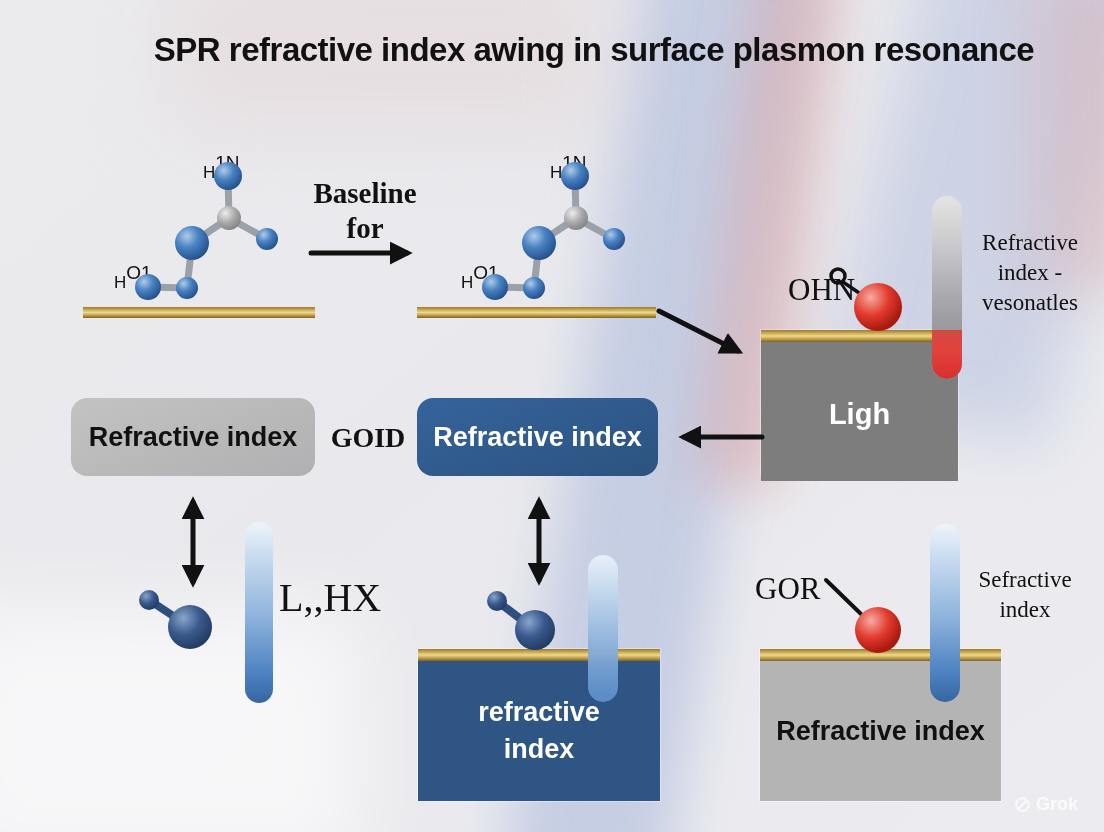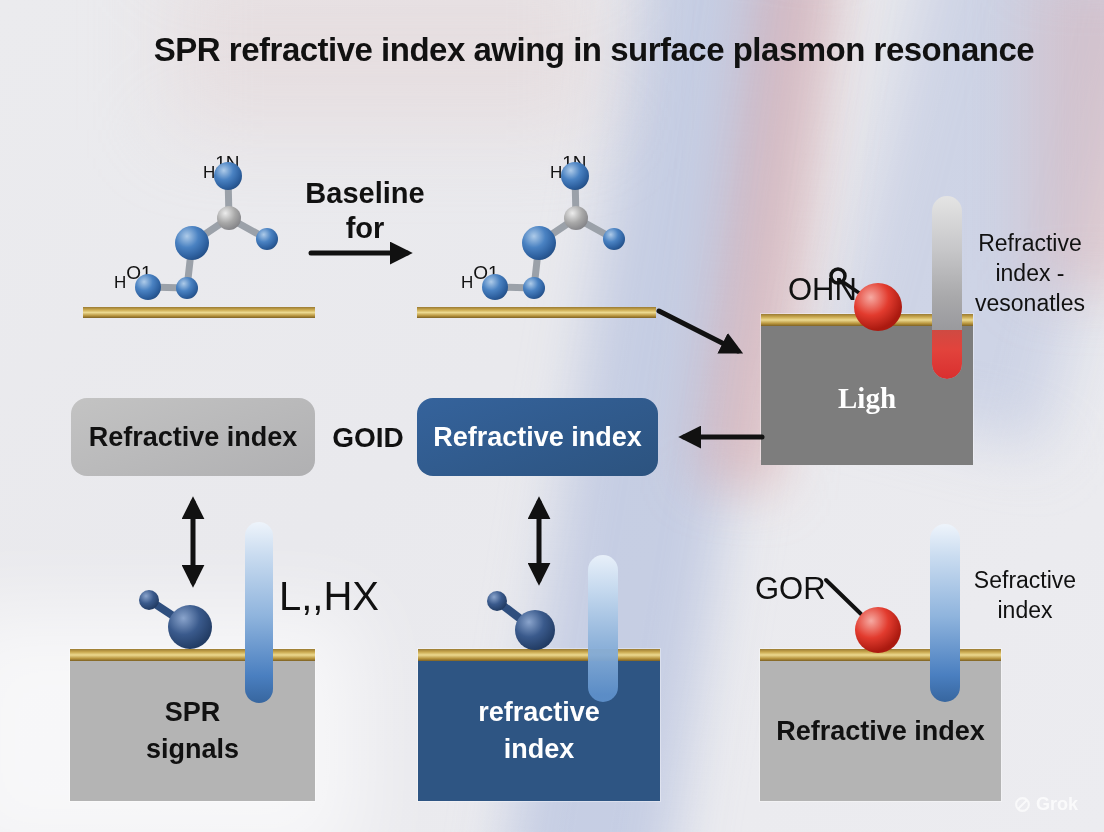--- a/index.html
+++ b/index.html
@@ -38,21 +38,21 @@
   .pill-gray{background:linear-gradient(160deg,#c3c3c3,#b0b0b2);color:#111;}
   .pill-blue{background:linear-gradient(160deg,#35639c,#2c537f);color:#fff;}
 
   .capsule{position:absolute;z-index:4;border-radius:999px;}
   .cap-blue{background:linear-gradient(180deg,#eef4fb 0%,#cadcf0 18%,#8fb4dd 52%,#4a7fc0 85%,#37669f 100%);}
   .cap-blue-soft{background:linear-gradient(180deg,#e9f1fa 0%,#c3d8ee 25%,#8db2da 60%,#5d8fc9 95%);opacity:.96;}
   .cap-gray{overflow:hidden;background:linear-gradient(180deg,#e4e4e4 0%,#c6c6c8 30%,#a9a9ab 55%,#98989c 75%);}
   .cap-gray .red-tip{position:absolute;left:0;right:0;top:134px;bottom:0;border-radius:0 0 15px 15px;
     background:linear-gradient(180deg,#cf4a42 0%,#e2433c 40%,#d92f2f 100%);}
 
-  .freetext{position:absolute;z-index:5;}
+  .freetext{position:absolute;z-index:5;font-family:Liberation Serif, serif;}
   .lbl-big{font-size:31px;font-weight:400;}
   .caption{font-size:23px;line-height:30px;font-weight:500;text-align:center;}
   .baseline-lbl{font-weight:bold;font-size:29px;line-height:35px;text-align:center;}
   .goid{font-weight:bold;font-size:28px;}
   .lhx{font-size:40px;font-weight:400;}
 
   .mol-label{position:absolute;z-index:5;display:flex;align-items:flex-start;font-weight:500;}
   .mol-label .h{font-size:17px;margin-top:11px;}
   .mol-label .grp{font-size:19px;}
 
@@ -99,39 +99,34 @@
   </div>
 
   <div class="freetext baseline-lbl preline" style="left:300px;top:176px;width:130px;">Baseline
 for</div>
 
   <div class="freetext lbl-big" style="left:755px;top:272px;margin-left:33px;">OHN</div>
   <div class="freetext caption preline" style="left:958px;top:228px;width:144px;">Refractive
 index -
 vesonatles</div>
 
-  <div class="box box-dark" style="left:761px;top:314px;width:212px;height:145px;font-family:Liberation Serif, serif;">
+  <div class="box box-dark" style="left:761px;top:330px;width:197px;height:145px;">
     <div class="gold-strip"></div>
     <div class="body" style="height:133px;padding-top:6px;">Ligh</div>
   </div>
 
   <div class="pill pill-gray" style="left:71px;top:398px;width:244px;height:78px;">
     <span>Refractive index</span>
   </div>
   <div class="freetext goid" style="left:318px;top:422px;width:100px;text-align:center;">GOID</div>
   <div class="pill pill-blue" style="left:417px;top:398px;width:241px;height:78px;">
     <span>Refractive index</span>
   </div>
 
   <div class="freetext lhx" style="left:279px;top:574px;">L,,HX</div>
-  <div class="box box-light" style="left:70px;top:649px;width:245px;height:152px;">
-    <div class="gold-strip"></div>
-    <div class="body preline" style="height:140px;">SPR
-signals</div>
-  </div>
 
   <div class="box box-blue" style="left:418px;top:649px;width:242px;height:152px;">
     <div class="gold-strip"></div>
     <div class="body preline" style="height:140px;">refractive
 index</div>
   </div>
 
   <div class="freetext lbl-big" style="left:755px;top:571px;">GOR</div>
   <div class="freetext caption preline" style="left:953px;top:565px;width:144px;">Sefractive
 index</div>

